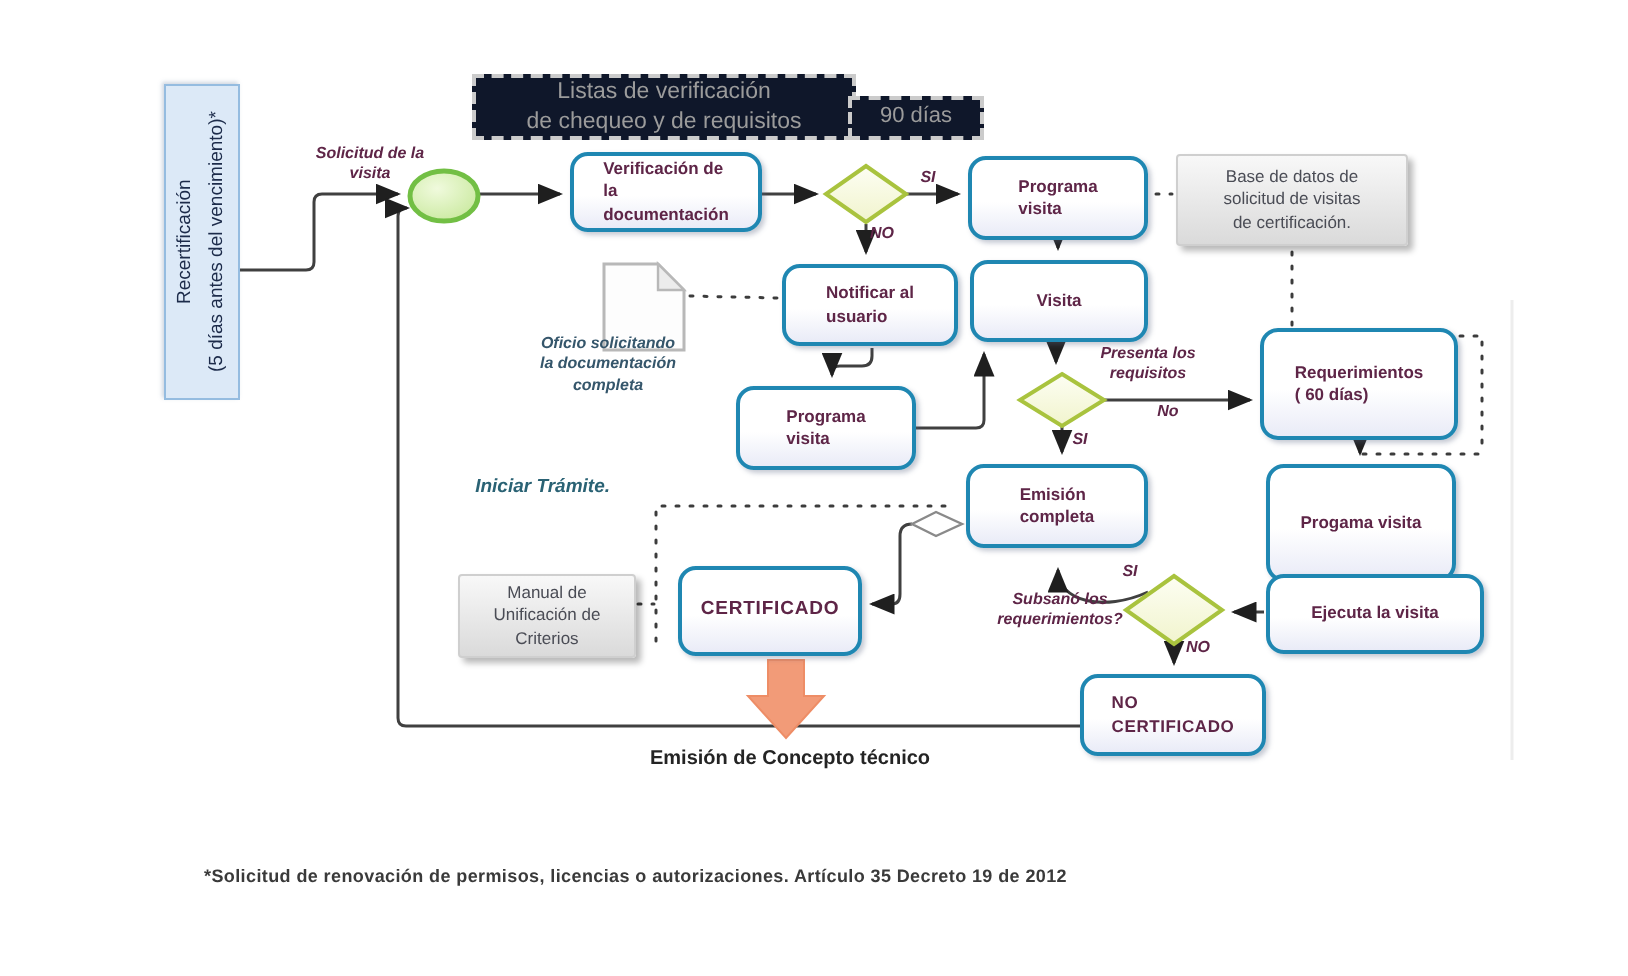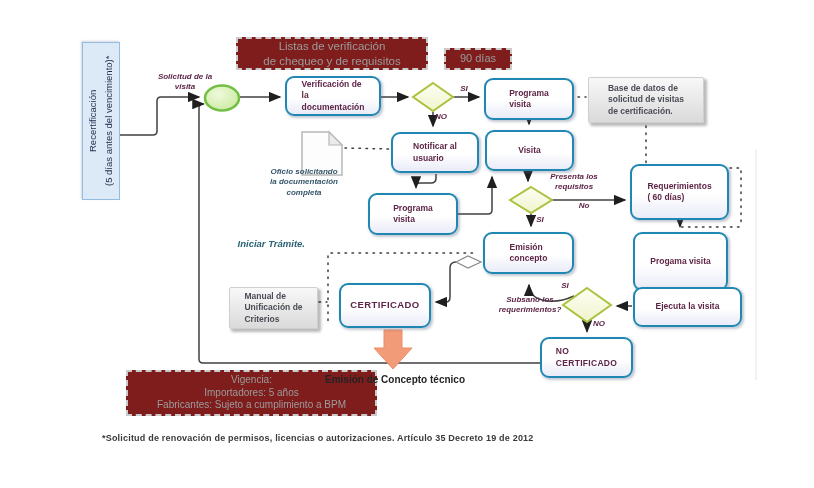--- a/index.html
+++ b/index.html
@@ -8,23 +8,23 @@
   .stage svg{position:absolute;left:0;top:0;}
   .abs{position:absolute;box-sizing:border-box;}
   .fc-box{border:2px solid #1f87b2;border-radius:9px;
           background:linear-gradient(180deg,#ffffff 55%,#e9ebf7 100%);
           box-shadow:1.5px 1.5px 2.5px rgba(90,100,130,.35);
           display:flex;align-items:center;justify-content:center;text-align:left;
           font-size:8.5px;font-weight:bold;color:#5e2547;line-height:1.3;white-space:pre-line;}
   .gray-box{background:linear-gradient(180deg,#f8f8f8,#dadada);
           border:1px solid #cfcfcf;border-radius:2px;
           box-shadow:2.5px 2.5px 3px rgba(0,0,0,.28);
-          display:flex;align-items:center;justify-content:center;text-align:left;
-          font-size:8.5px;font-weight:bold;color:#4a4c55;line-height:1.35;white-space:pre-line;}
-  .dash-box{border:2px dashed #cbcbcb;background:#7f1d1d;color:#9b9b9b;
+          display:flex;align-items:center;justify-content:center;text-align:center;
+          font-size:8.5px;font-weight:normal;color:#4a4c55;line-height:1.35;white-space:pre-line;}
+  .dash-box{border:2px dashed #cbcbcb;background:#0f172a;color:#9b9b9b;
           display:flex;align-items:center;justify-content:center;text-align:center;
           line-height:1.25;white-space:pre-line;}
   .vbox{background:#dce9f7;border:1.5px solid #95bce0;box-shadow:1px 1px 2px rgba(120,140,170,.35);
           writing-mode:vertical-rl;transform:rotate(180deg);
           display:flex;align-items:center;justify-content:center;text-align:center;
           font-size:9.5px;color:#1c2b4a;line-height:1.7;white-space:pre-line;}
   .lbl{font-size:8px;font-weight:bold;color:#5e2547;text-align:center;line-height:1.3;white-space:pre-line;font-style:italic;}
   .lbl-slate{color:#35566b;}
   .lbl-teal{color:#2a6274;font-size:9.5px;text-align:right;}
   .caption{font-size:10px;font-weight:bold;color:#242424;white-space:pre-line;}
@@ -98,24 +98,21 @@
     </g>
 
     <polygon points="384,330 402,330 402,348 412,348 393,369 374,348 384,348" fill="#f29b78" stroke="#ee8d66" stroke-width="1"></polygon>
   </svg>
 
   <div class="abs vbox" style="left:82px;top:42px;width:38px;height:158px;">Recertificación
 (5 días antes del vencimiento)*</div>
 
   <div class="abs dash-box" style="left:236px;top:37px;width:192px;height:33px;font-size:11.5px;">Listas de verificación
 de chequeo y de requisitos</div>
-  <div class="abs dash-box" style="left:444px;top:48px;width:68px;height:22px;font-size:11px;">90 días</div>
-  <div class="abs dash-box" style="left:126px;top:370px;width:251px;height:46px;font-size:10px;">Vigencia:
-Importadores: 5 años
-Fabricantes: Sujeto a cumplimiento a BPM</div>
+  <div class="abs dash-box" style="left:424px;top:48px;width:68px;height:22px;font-size:11px;">90 días</div>
 
   <div class="abs gray-box" style="left:588px;top:77px;width:116px;height:46px;">Base de datos de
 solicitud de visitas
 de certificación.</div>
   <div class="abs gray-box" style="left:229px;top:287px;width:89px;height:42px;">Manual de
 Unificación de
 Criterios</div>
 
   <div class="abs fc-box" style="left:285px;top:76px;width:96px;height:40px;">Verificación de
 la
@@ -123,21 +120,21 @@
   <div class="abs fc-box" style="left:484px;top:78px;width:90px;height:42px;">Programa
 visita</div>
   <div class="abs fc-box" style="left:391px;top:132px;width:88px;height:41px;">Notificar al
 usuario</div>
   <div class="abs fc-box" style="left:485px;top:130px;width:89px;height:41px;">Visita</div>
   <div class="abs fc-box" style="left:368px;top:193px;width:90px;height:42px;">Programa
 visita</div>
   <div class="abs fc-box" style="left:630px;top:164px;width:99px;height:56px;">Requerimientos
 ( 60 días)</div>
   <div class="abs fc-box" style="left:483px;top:232px;width:91px;height:42px;">Emisión
-concepto</div>
+completa</div>
   <div class="abs fc-box" style="left:633px;top:232px;width:95px;height:59px;">Progama visita</div>
   <div class="abs fc-box" style="left:633px;top:287px;width:109px;height:40px;">Ejecuta la visita</div>
   <div class="abs fc-box" style="left:339px;top:283px;width:92px;height:45px;font-size:9.5px;letter-spacing:.4px;">CERTIFICADO</div>
   <div class="abs fc-box" style="left:540px;top:337px;width:93px;height:41px;letter-spacing:.3px;">NO
 CERTIFICADO</div>
 
   <div class="abs lbl" style="left:148px;top:72px;width:74px;">Solicitud de la
 visita</div>
   <div class="abs lbl" style="left:456px;top:84px;width:16px;">SI</div>
   <div class="abs lbl" style="left:430px;top:112px;width:22px;">NO</div>

